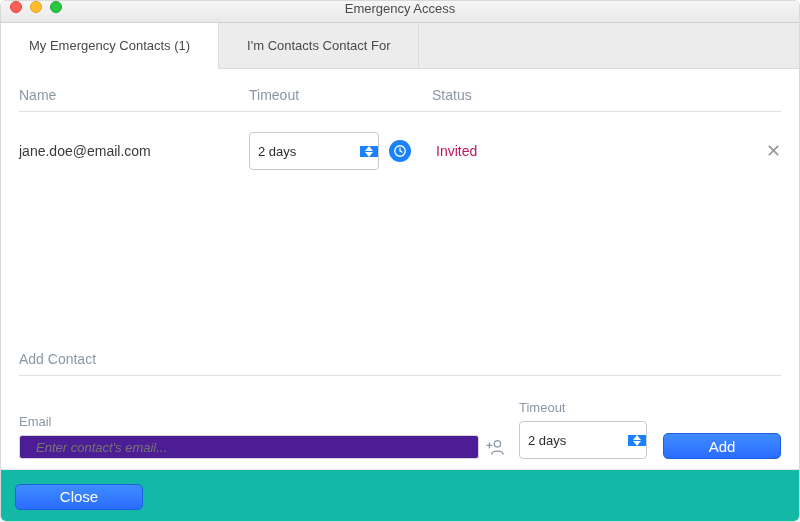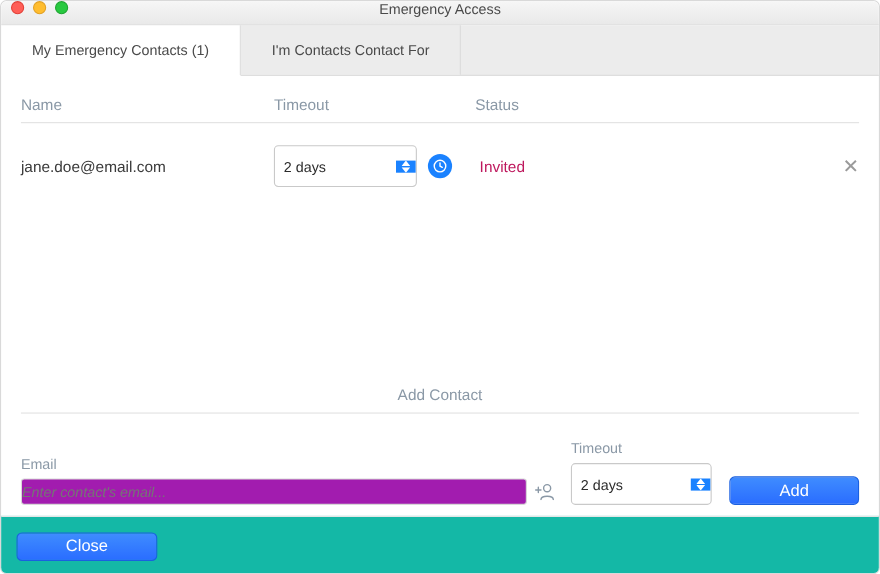--- a/index.html
+++ b/index.html
@@ -128,41 +128,40 @@
   }
 
   .add-section {
     position: absolute;
     left: 18px; right: 18px; bottom: 10px;
   }
   .add-title {
     color: #8a98a6; font-size: 14px;
     border-bottom: 1px solid #e1e1e1;
     padding-bottom: 8px;
-    text-align: center;
   }
   .add-row {
     display: flex;
     align-items: flex-end;
     gap: 14px;
     margin-top: 24px;
   }
   .add-email-block { flex: 1; }
   .add-label { color: #8a98a6; font-size: 13px; margin-bottom: 6px; }
   .email-row { display: flex; align-items: center; gap: 6px; }
   .email-input {
     flex: 1;
     height: 24px;
     border: 1px solid #d7d7d7;
     border-radius: 3px;
-    padding: 2px 0;
+    padding: 2px 16px;
     font-size: 13px;
     font-style: italic;
     color: #b3b3b3;
-    background: #a21caf;
+    background: #4c1d95;
   }
   .addperson-icon { color: #8a98a6; width: 20px; height: 20px; display: flex; align-items: center; }
 
   .add-timeout-block { width: 130px; }
 
   .btn {
     height: 26px;
     border-radius: 5px;
     background: linear-gradient(#3f8cff, #2a6dff);
     color: #fff;

